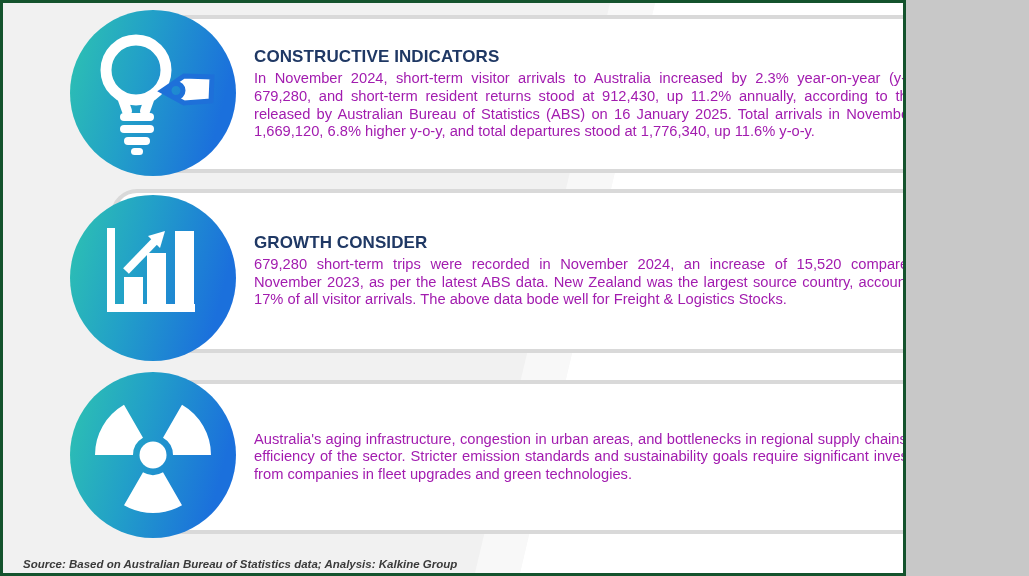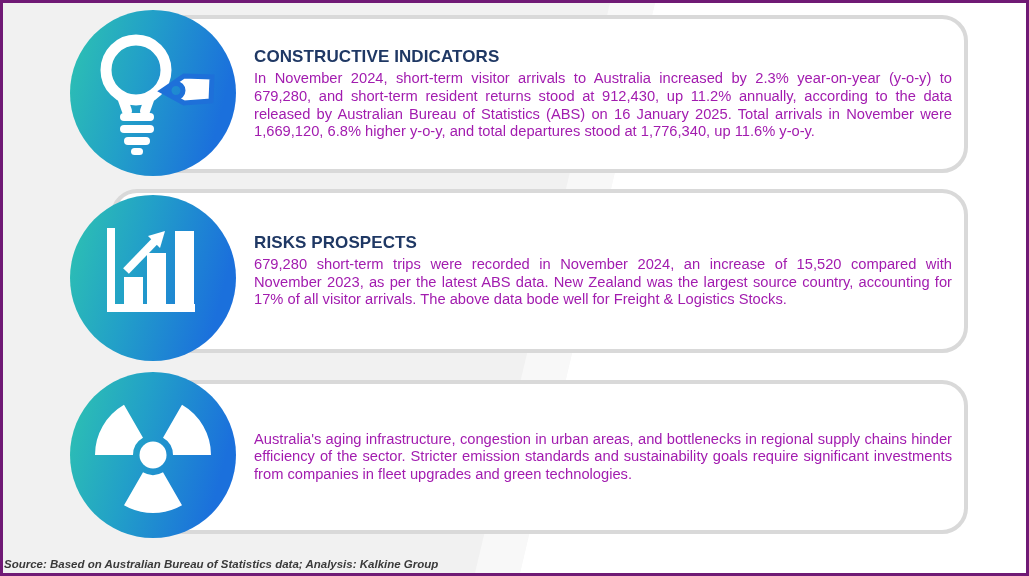--- a/index.html
+++ b/index.html
@@ -1,19 +1,19 @@
 <!DOCTYPE html>
 <html><head>
 <meta charset="utf-8">
 <style>
   html,body{margin:0;padding:0;background:#c8c8c8;}
   *{box-sizing:border-box;}
   .frame{
-    position:relative;width:1029px;height:576px;overflow:hidden;
-    background:#F1F1F1;border:3px solid #701a75;
+    position:relative;width:906px;height:576px;overflow:hidden;
+    background:#F1F1F1;border:3px solid #14532d;
     font-family:"Liberation Sans","DejaVu Sans",sans-serif;
   }
   .bg-swoosh{position:absolute;left:0;top:0;width:1023px;height:570px;}
   .card{
     position:absolute;left:108px;width:857px;background:#ffffff;
     border:4px solid #D9D9D9;border-radius:26px;
     display:flex;flex-direction:column;justify-content:center;
     padding:6px 12px 6px 139px;
   }
   .card1{top:12px;height:158px;}
@@ -29,42 +29,42 @@
   }
   .badge{
     position:absolute;left:67px;width:166px;height:166px;border-radius:50%;
     background:linear-gradient(105deg,#2EC4B0 0%,#22a0c8 40%,#1B70DC 85%);
   }
   .badge svg{position:absolute;left:0;top:0;width:166px;height:166px;}
   .badge1{top:7px;}
   .badge2{top:192px;}
   .badge3{top:369px;}
   .footer-note{
-    position:absolute;left:1px;bottom:3px;
+    position:absolute;left:20px;bottom:3px;
     font-size:11.5px;font-weight:bold;font-style:italic;color:#3A3A3A;
     font-family:"Liberation Sans","DejaVu Sans",sans-serif;
   }
 </style>
 </head>
 <body>
 
 <div class="frame">
 
   <svg class="bg-swoosh" viewBox="0 0 1023 570" preserveAspectRatio="none">
     <polygon points="607,0 652,0 517,570 472,570" fill="#F8F8F8"></polygon>
     <polygon points="652,0 1023,0 1023,570 517,570" fill="#FFFFFF"></polygon>
   </svg>
 
   <div class="card card1">
     <h2 class="card-title">CONSTRUCTIVE INDICATORS</h2>
     <p class="card-body">In November 2024, short-term visitor arrivals to Australia increased by 2.3% year-on-year (y-o-y) to 679,280, and short-term resident returns stood at 912,430, up 11.2% annually, according to the data released by Australian Bureau of Statistics (ABS) on 16 January 2025. Total arrivals in November were 1,669,120, 6.8% higher y-o-y, and total departures stood at 1,776,340, up 11.6% y-o-y.</p>
   </div>
 
   <div class="card card2">
-    <h2 class="card-title">RISKS PROSPECTS</h2>
+    <h2 class="card-title">GROWTH CONSIDER</h2>
     <p class="card-body">679,280 short-term trips were recorded in November 2024, an increase of 15,520 compared with November 2023, as per the latest ABS data. New Zealand was the largest source country, accounting for 17% of all visitor arrivals. The above data bode well for Freight &amp; Logistics Stocks.</p>
   </div>
 
   <div class="card card3">
     <p class="card-body">Australia's aging infrastructure, congestion in urban areas, and bottlenecks in regional supply chains hinder efficiency of the sector. Stricter emission standards and sustainability goals require significant investments from companies in fleet upgrades and green technologies.</p>
   </div>
 
   <div class="badge badge1">
     <svg viewBox="0 0 166 166">
       <circle cx="66" cy="60" r="30" fill="none" stroke="#ffffff" stroke-width="11"></circle>

